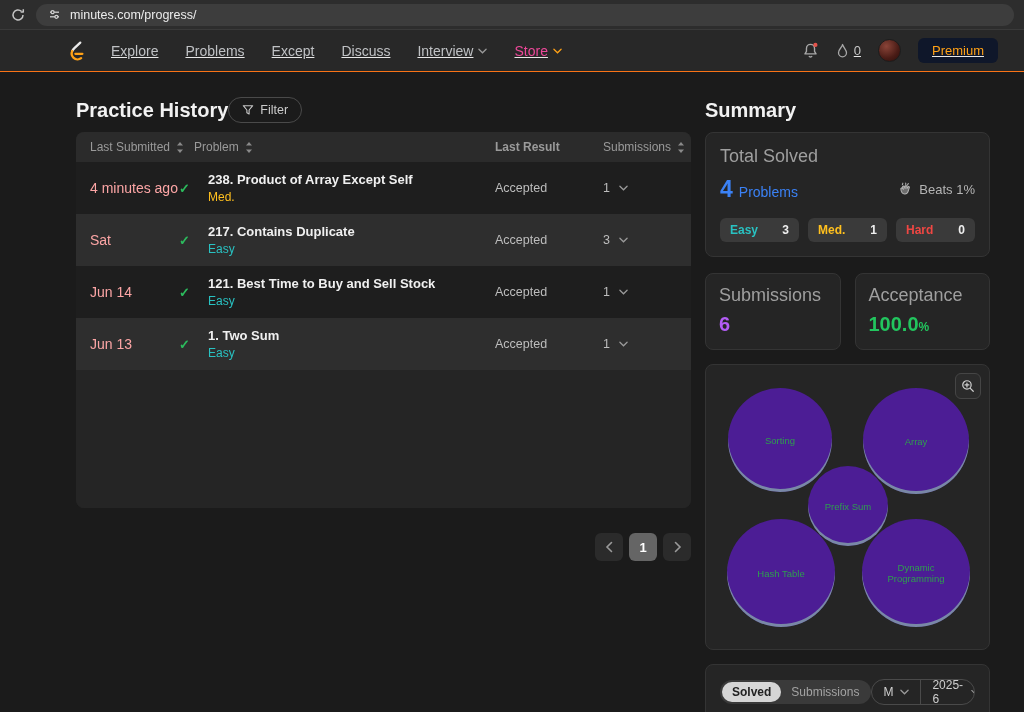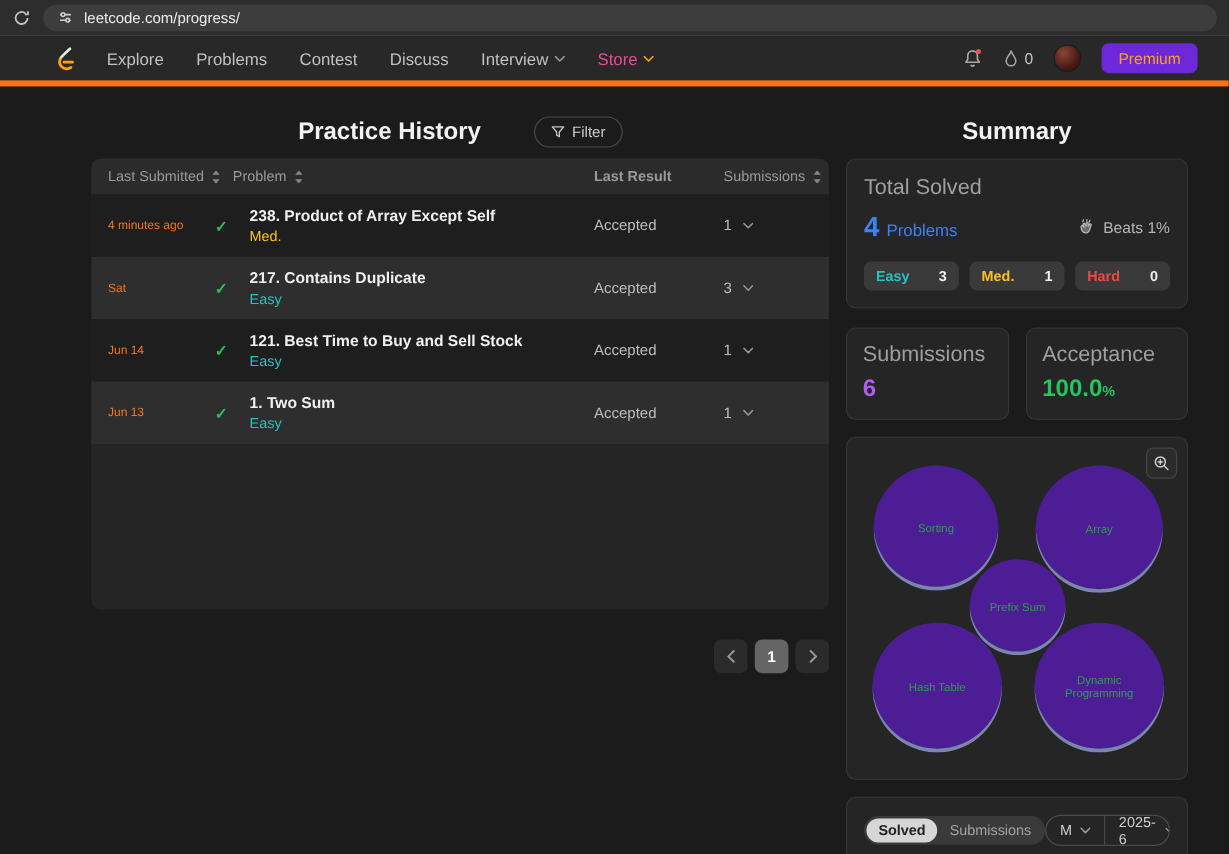--- a/index.html
+++ b/index.html
@@ -19,48 +19,48 @@
   }
   .reload-btn{ width:18px; height:18px; display:flex; align-items:center; justify-content:center; cursor:pointer; }
   .url-pill{
     flex:1; height:22px; background:#3d3d3d; border-radius:12px;
     display:flex; align-items:center; gap:9px; padding:0 12px;
   }
   .url-text{ font-size:12.5px; color:#ececec; }
 
   
   .nav-bar{
-    height:42px; background:#282828; border-bottom:5px solid #f97316;
-    display:flex; align-items:center; padding:0 26px 0 42px;
+    height:42px; background:#282828; border-bottom:1px solid #f97316;
+    display:flex; align-items:center; padding:0 26px 0 64px;text-decoration:underline;
   }
   .logo{ margin-right:26px; cursor:pointer; }
   .nav-items{ display:flex; align-items:center; gap:27px; }
   .nav-item{ font-size:14px; color:#bfc1c4; cursor:pointer; }
   .nav-item.dropdown{ display:flex; align-items:center; gap:5px; }
   .nav-item.store{ color:#ec4899; }
   .nav-right{ margin-left:auto; display:flex; align-items:center; gap:17px; }
   .bell-wrap{ position:relative; cursor:pointer; }
   .streak{ display:flex; align-items:center; gap:5px; font-size:13px; color:#c7c7c7; cursor:pointer; }
   .avatar{
     width:23px; height:23px; border-radius:50%; cursor:pointer;
     background:radial-gradient(circle at 35% 30%, #8a4438, #4a1c16 60%, #2a0e0b);
     border:1px solid #1c1c1c;
   }
   .premium-btn{
-    background:#6d28d9; color:#ffa116; font-size:13px; font-weight:500;
+    background:#0f172a; color:#ffa116; font-size:13px; font-weight:500;
     padding:5px 14px; border-radius:6px; border:none; cursor:pointer;
     font-family:"Liberation Sans", sans-serif;
   }
 
   
   .main{ position:absolute; top:72px; left:0; right:0; bottom:0; }
   .left-col{ position:absolute; left:76px; top:24px; width:615px; }
   .right-col{ position:absolute; left:705px; top:24px; width:285px; }
 
-  .section-head{ display:flex; justify-content:center; align-items:center; height:28px; margin-bottom:8px;gap:44px; }
+  .section-head{ display:flex; justify-content:flex-start; align-items:center; height:28px; margin-bottom:8px; }
   .section-title{ font-size:20px; font-weight:bold; color:#f2f2f2; }
   .filter-btn{
     height:26px; padding:0 13px; border:1px solid #4a4a4a; border-radius:13px;
     background:transparent; color:#cbcbcb; font-size:12.5px;
     display:flex; align-items:center; gap:6px; cursor:pointer;
     font-family:"Liberation Sans", sans-serif;
   }
 
   
   .table-card{
@@ -72,21 +72,21 @@
     font-size:12px; color:#9a9a9a; flex-shrink:0;
   }
   .hc{ display:flex; align-items:center; gap:6px; }
   .hc1{ width:118px; padding-left:14px; }
   .hc2{ flex:1; }
   .hc3{ width:108px;font-weight:bold; }
   .hc4{ width:88px; }
   .t-row{ height:52px; display:flex; align-items:center; flex-shrink:0; }
   .t-row:nth-child(odd){ background:#1e1e1e; }
   .t-row:nth-child(even){ background:#2e2e2e; }
-  .rc-time{ width:103px; padding-left:14px; font-size:10px; color:#f97316; }
+  .rc-time{ width:103px; padding-left:14px; font-size:14px; color:#fca5a5; }
   .rc-check{ width:15px; color:#2cbb5d; font-size:13px; font-weight:bold; }
   .rc-problem{ flex:1; padding-left:14px; }
   .prob-title{ font-size:13px; font-weight:bold; color:#f0f0f0; cursor:pointer; }
   .prob-diff{ font-size:12px; margin-top:3px; }
   .diff-easy{ color:#29c2c2; }
   .diff-med{ color:#ffc01e; }
   .diff-hard{ color:#ef4743; }
   .rc-result{ width:108px; font-size:12.5px; color:#bdbdbd; }
   .rc-subs{ width:88px; display:flex; align-items:center; gap:9px; font-size:12.5px; color:#bdbdbd; cursor:pointer; }
   .t-filler{ flex:1; background:#252525; }
@@ -166,36 +166,36 @@
       <path d="M12.3 1.3v2.6h-2.6" stroke-linejoin="round"></path>
     </svg>
   </div>
   <div class="url-pill">
     <svg width="13" height="13" viewBox="0 0 13 13" fill="none" stroke="#d0d0d0" stroke-width="1.3">
       <line x1="2" y1="4.2" x2="11" y2="4.2"></line>
         <circle cx="4.6" cy="4.2" r="1.5" fill="#3d3d3d"></circle>
       <line x1="2" y1="8.8" x2="11" y2="8.8"></line>
         <circle cx="8.4" cy="8.8" r="1.5" fill="#3d3d3d"></circle>
     </svg>
-    <span class="url-text">leetcode.com/progress/</span>
+    <span class="url-text">minutes.com/progress/</span>
   </div>
 </div>
 
 <div class="nav-bar">
   <div class="logo">
     <svg width="21" height="24" viewBox="0 0 24 26" fill="none" stroke-linecap="round">
       <path d="M18.6 3.4 L12.2 9.5 C11 10.6 10 11.7 9.4 13" stroke="#eaeaea" stroke-width="2.6"></path>
       <path d="M9.4 13 C8.2 15.8 8.8 18.8 11 20.8 C13.4 23 17.2 23.1 19.6 21.2" stroke="#ffa116" stroke-width="2.6"></path>
       <path d="M13 16.2 H21" stroke="#ffa116" stroke-width="2.6"></path>
     </svg>
   </div>
   <div class="nav-items" id="nav-items">
       <span class="nav-item">Explore</span>
       <span class="nav-item">Problems</span>
-      <span class="nav-item">Contest</span>
+      <span class="nav-item">Except</span>
       <span class="nav-item">Discuss</span>
       <span class="nav-item dropdown">
         <span>Interview</span>
         <svg width="9" height="6" viewBox="0 0 10 6">
           <path d="M1 1l4 4 4-4" fill="none" stroke="#9a9a9a" stroke-width="1.4" stroke-linecap="round"></path>
         </svg>
       </span>
       <span class="nav-item dropdown store">
         <span>Store</span>
         <svg width="9" height="6" viewBox="0 0 10 6">

